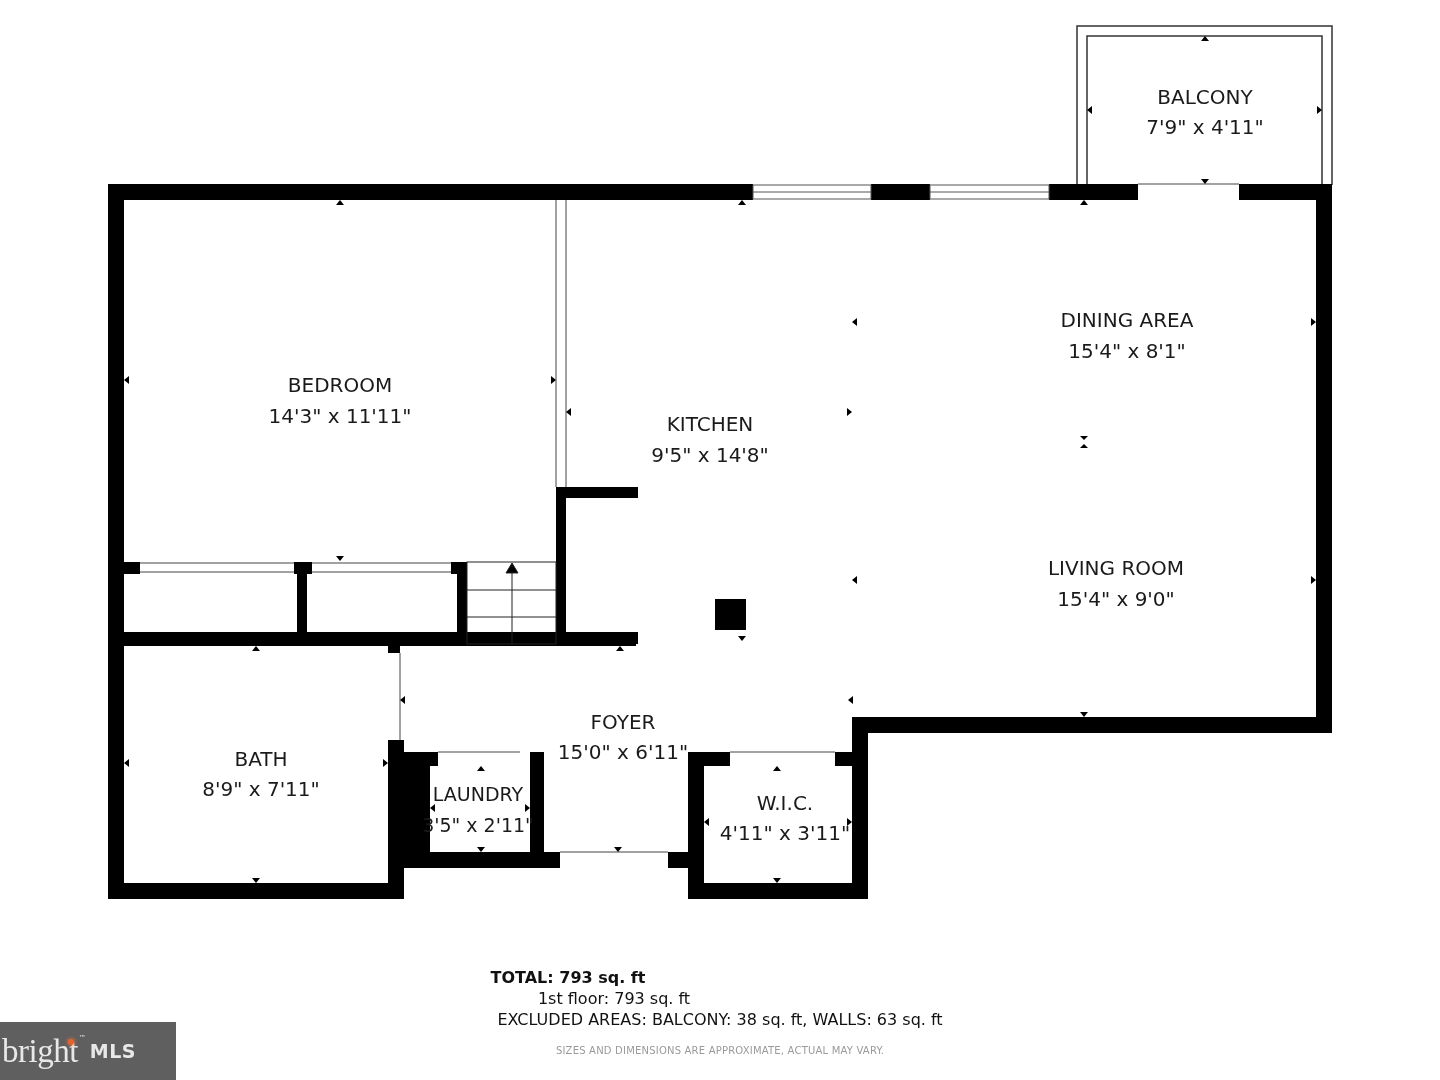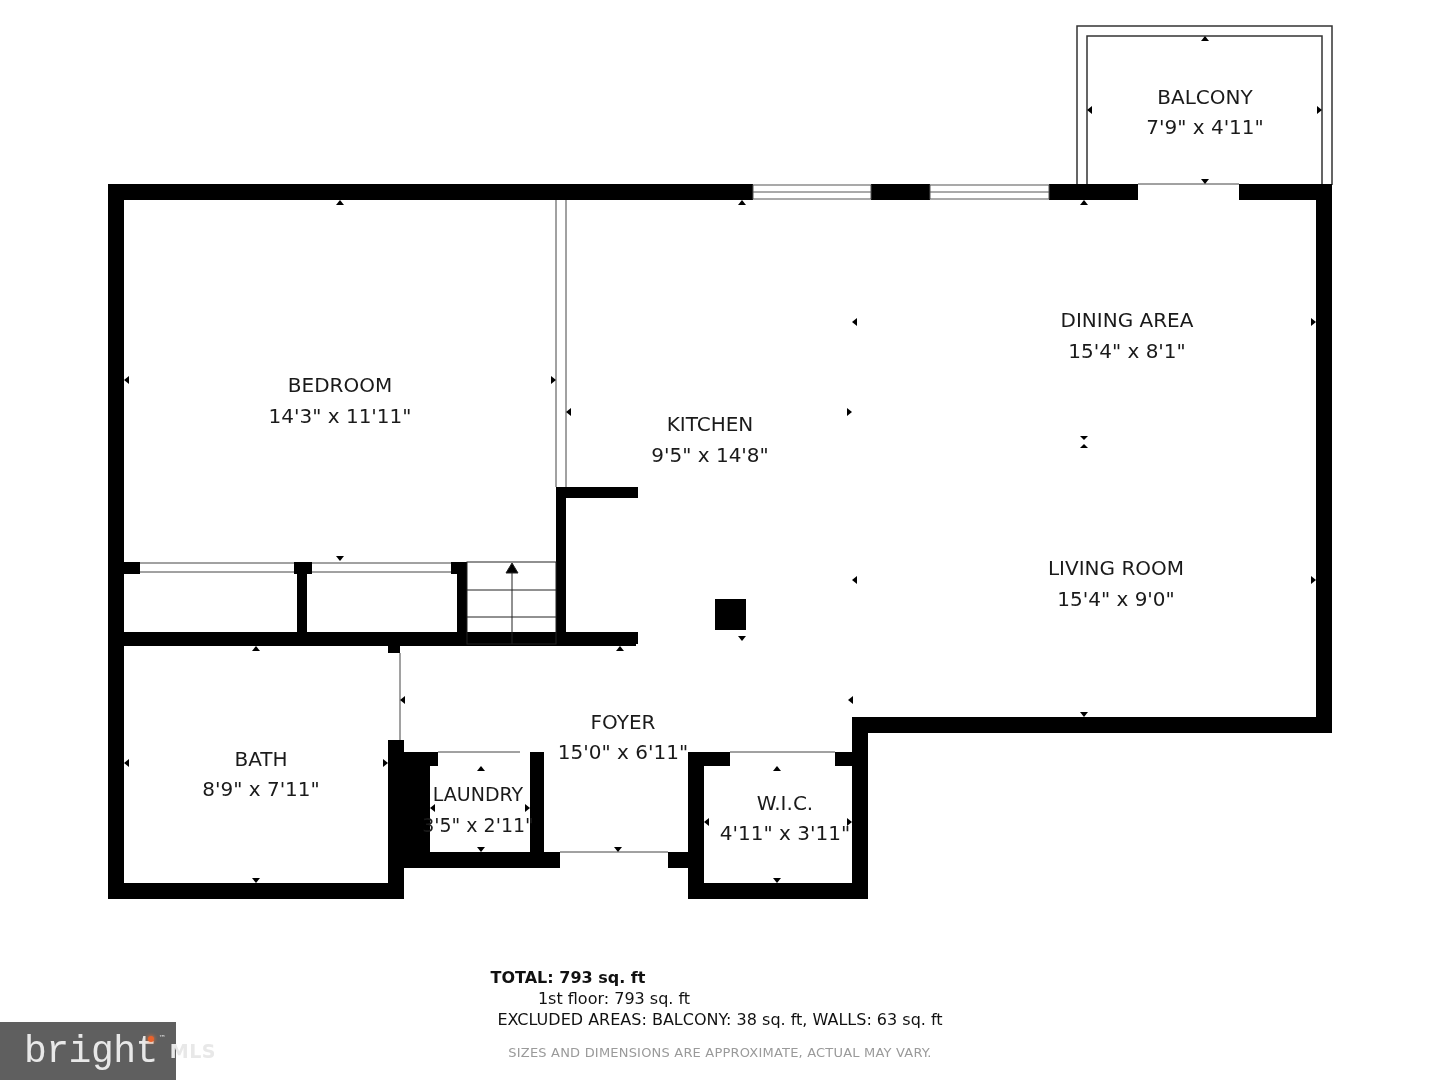--- a/index.html
+++ b/index.html
@@ -4,23 +4,23 @@
 <style>
   html, body { margin: 0; padding: 0; background: #ffffff; }
   body { width: 1440px; height: 1080px; position: relative; overflow: hidden; font-family: "DejaVu Sans", "Liberation Sans", sans-serif; }
   #plan { position: absolute; left: 0; top: 0; }
   .room-name, .room-dim { font-family: "DejaVu Sans", "Liberation Sans", sans-serif; fill: #1a1a1a; text-anchor: middle; }
   .room-name { font-size: 20px; }
   .room-dim { font-size: 20px; }
   #sum-total { position: absolute; top: 968px; left: 0; width: 1136px; text-align: center; font-weight: bold; font-size: 16px; color: #111; }
   #sum-floor { position: absolute; top: 989px; left: 0; width: 1228px; text-align: center; font-size: 16px; color: #111; }
   #sum-excl { position: absolute; top: 1010px; left: 0; width: 1440px; text-align: center; font-size: 16px; color: #111; }
-  #sum-disc { position: absolute; top: 1045px; left: 0; width: 1440px; text-align: center; font-size: 13px; color: #9a9a9a; letter-spacing: 0.2px; }
+  #sum-disc { position: absolute; top: 1045px; left: 0; width: 1440px; text-align: center; font-size: 10px; color: #9a9a9a; letter-spacing: 0.2px; }
   #logo { position: absolute; left: 0; top: 1022px; width: 176px; height: 58px; background: #5f5f5f; color: #e8e8e8; display: flex; align-items: center; }
-  #logo .brand { font-family: Liberation Mono, monospace; font-size: 38px; margin-left: 24px; letter-spacing: -0.5px; position: relative; }
+  #logo .brand { font-family: Liberation Serif, serif; font-size: 33px; margin-left: 2px; letter-spacing: -0.5px; position: relative; }
   #logo .dot { position: absolute; width: 6px; height: 6px; border-radius: 50%; background: #e8622c; right: 4px; top: 6px; box-shadow: 0 0 4px #ff7a3a; }
   #logo .tm { font-size: 7px; position: relative; top: -13px; margin-left: 1px; }
   #logo .mls { font-family: "DejaVu Sans", "Liberation Sans", sans-serif; font-size: 19px; margin-left: 4px; letter-spacing: 0.5px; font-weight: bold; }
 </style>
 </head>
 <body>
 
 <svg id="plan" width="1440" height="1080" viewBox="0 0 1440 1080" xmlns="http://www.w3.org/2000/svg">
 
   <g fill="none" stroke="#333" stroke-width="1.5">

